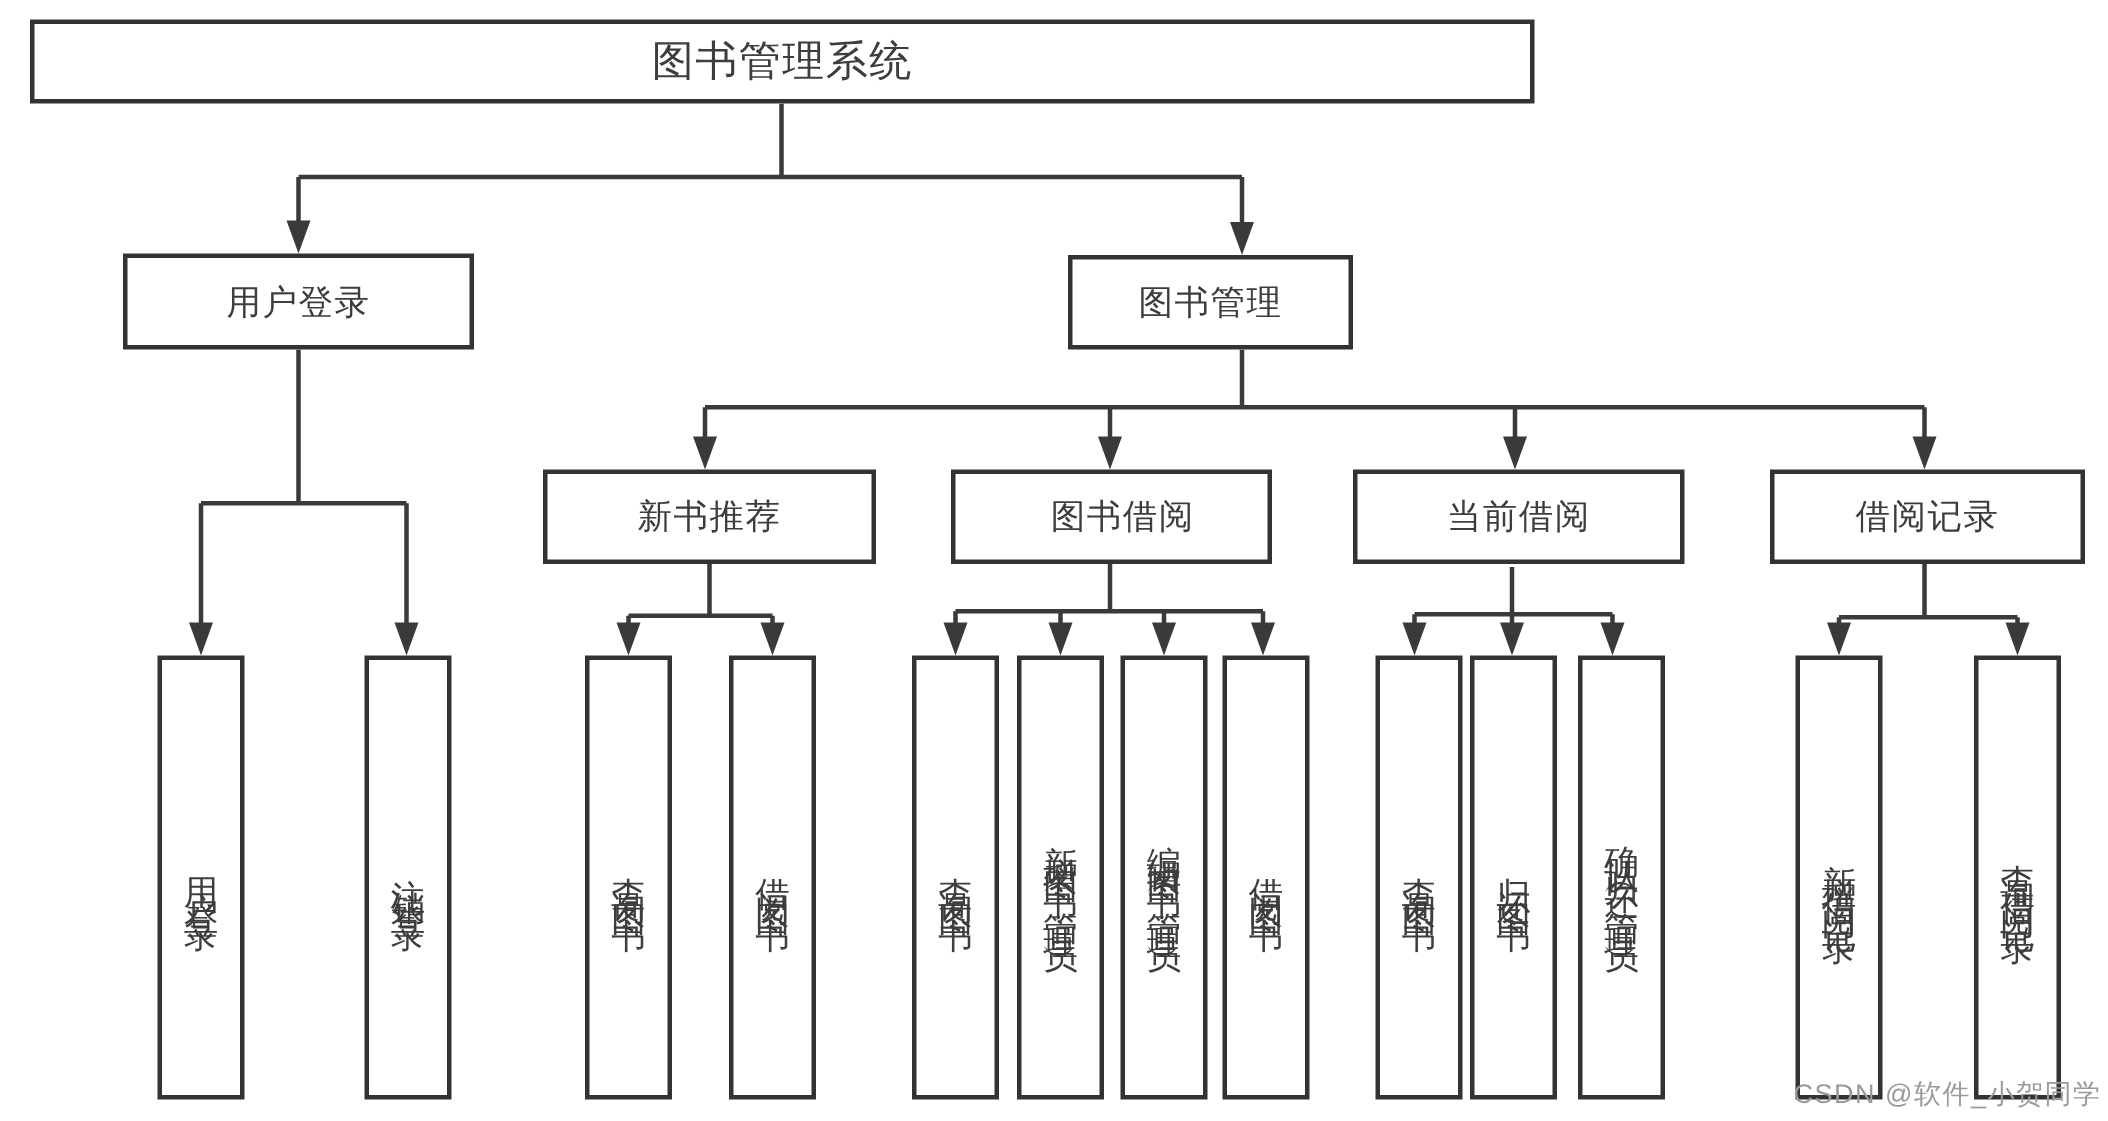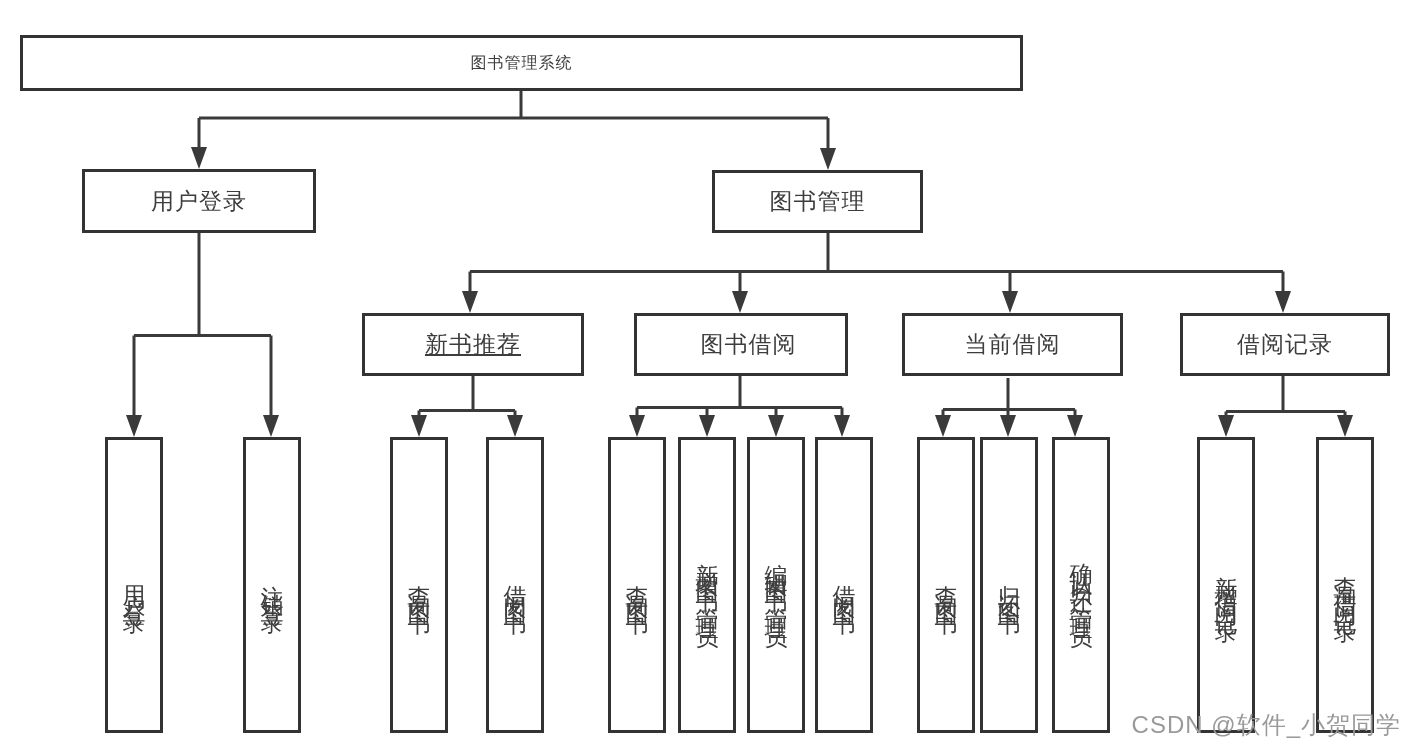--- a/index.html
+++ b/index.html
@@ -32,38 +32,37 @@
     justify-content: center;
     color: #3d3d3d;
     z-index: 2;
   }
   .hnode {
     font-size: 23px;
     letter-spacing: 1px;
     white-space: nowrap;
   }
   .root-node {
-    font-size: 16px;
-    margin-top: 22px;
+    font-size: 28px;
   }
   .vnode {
     font-size: 23px;
   }
   .vnode .vtext {
     writing-mode: vertical-rl;
     text-orientation: mixed;
     letter-spacing: 9px;
     line-height: 1;
     white-space: nowrap;
   }
   .watermark {
     position: absolute;
     right: 4px;
     bottom: 6px;
-    font-size: 24px;
+    font-size: 18px;
     letter-spacing: 1px;
     z-index: 3;
     white-space: nowrap;
   }
 </style>
 </head>
 <body>
 
 <div class="stage">
 
@@ -100,25 +99,25 @@
       M1337,415 L1353,415 L1345,437 Z"></path>
   </svg>
 
   <div class="node hnode root-node" style="left:20px; top:13px; width:1003px; height:56px;">
     <span>图书管理系统</span>
   </div>
 
   <div class="node hnode" style="left:82px; top:169px; width:234px; height:64px;">
     <span>用户登录</span>
   </div>
-  <div class="node hnode" style="left:712px; top:170px; width:211px; height:63px;">
+  <div class="node hnode" style="left:712px; top:170px; width:190px; height:63px;">
     <span>图书管理</span>
   </div>
 
-  <div class="node hnode" style="left:362px; top:313px; width:222px; height:63px;text-decoration:underline;">
+  <div class="node hnode" style="left:362px; top:313px; width:222px; height:63px;">
     <span>新书推荐</span>
   </div>
   <div class="node hnode" style="left:634px; top:313px; width:214px; height:63px;padding-left:15px;">
     <span>图书借阅</span>
   </div>
   <div class="node hnode" style="left:902px; top:313px; width:221px; height:63px;text-align:right;">
     <span>当前借阅</span>
   </div>
   <div class="node hnode" style="left:1180px; top:313px; width:210px; height:63px;">
     <span>借阅记录</span>

